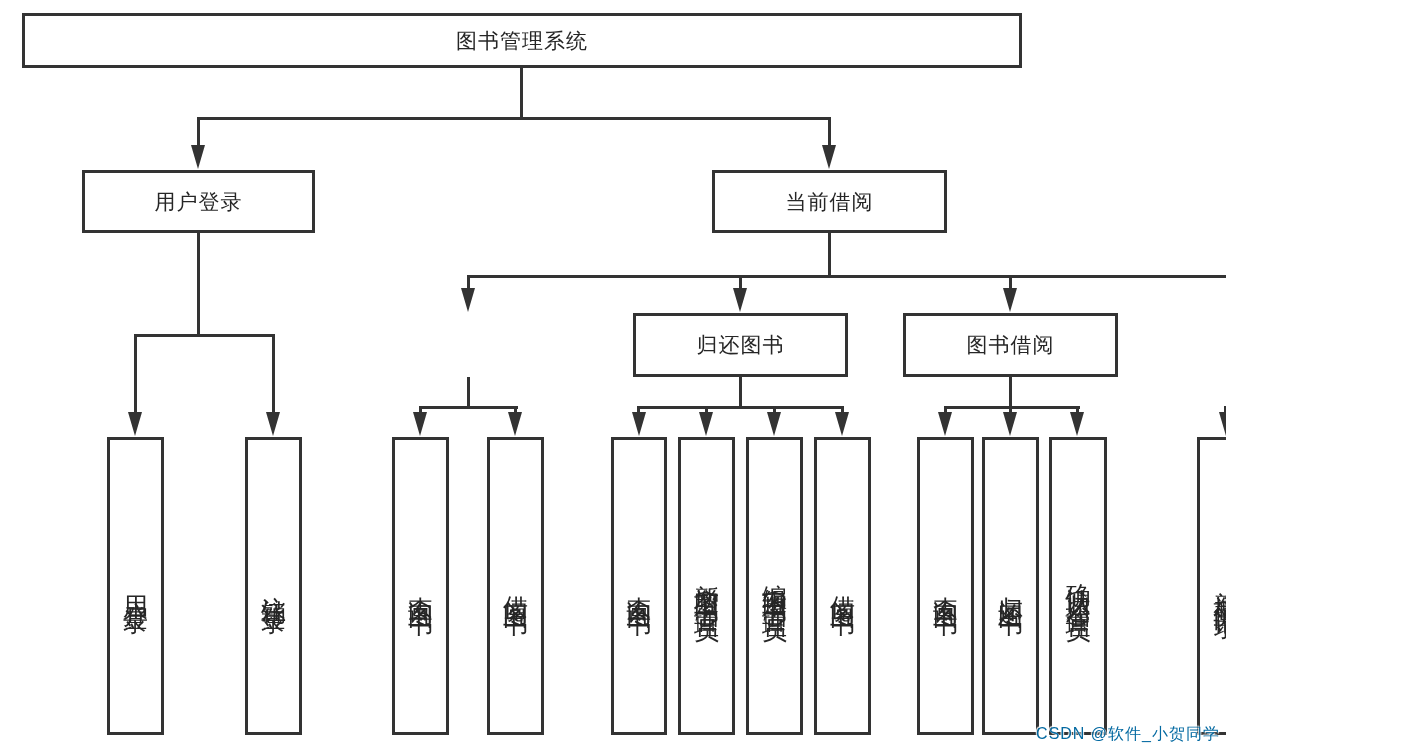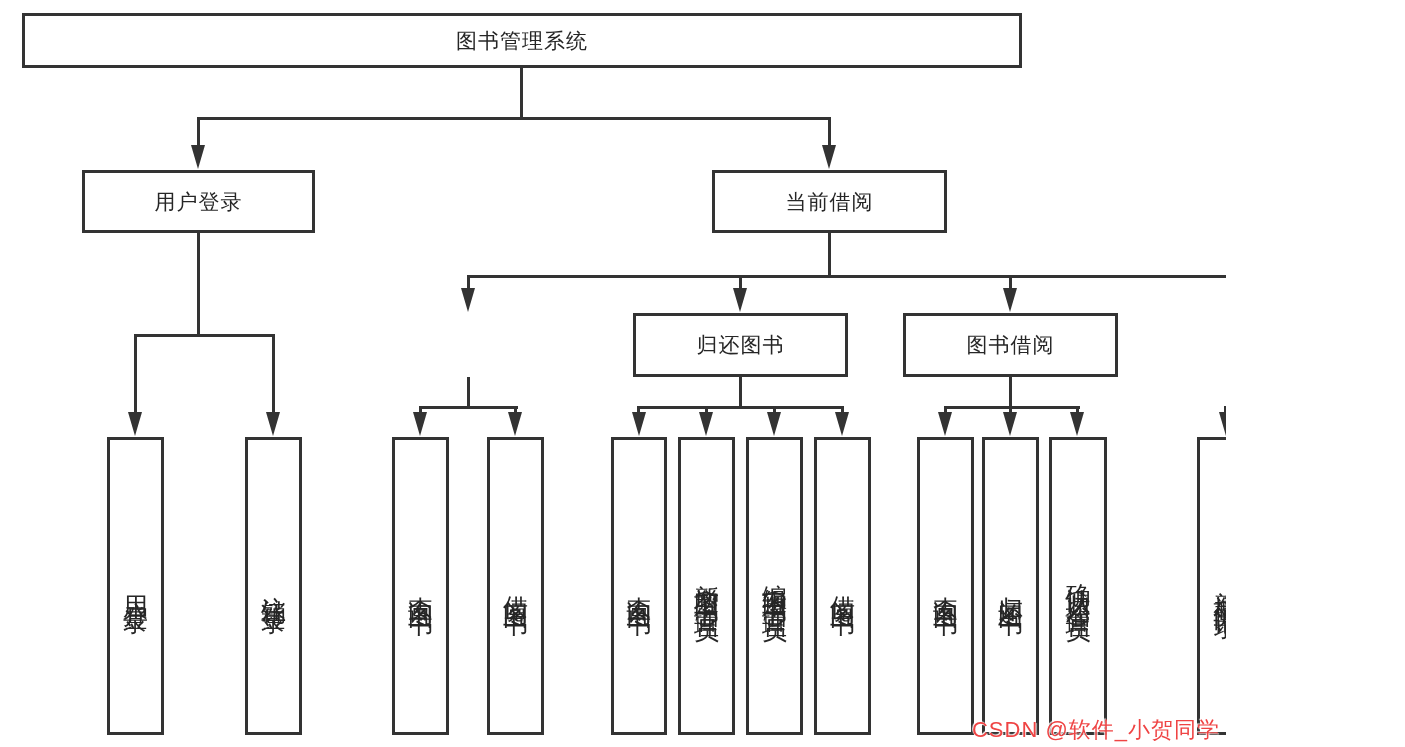--- a/index.html
+++ b/index.html
@@ -23,22 +23,22 @@
   .hline { position:absolute; height:3px; background:#333333; }
   .vline { position:absolute; width:3px; background:#333333; }
   .arrow {
     position:absolute; width:0; height:0;
     border-left:7px solid transparent;
     border-right:7px solid transparent;
     border-top:24px solid #333333;
   }
   .watermark {
     position:absolute; right:6px; bottom:2px;
-    font-size:22px; letter-spacing:1px;
-    color:#ef4444;
+    font-size:16px; letter-spacing:1px;
+    color:#0369a1;
     text-shadow:1px 1px 1px #ffffff, -1px -1px 1px #ffffff;
     white-space:nowrap;
   }
 </style>
 </head>
 <body>
 
 <div class="canvas">
 
   <div class="box h" style="left:22px; top:13px; width:1000px; height:55px;">

